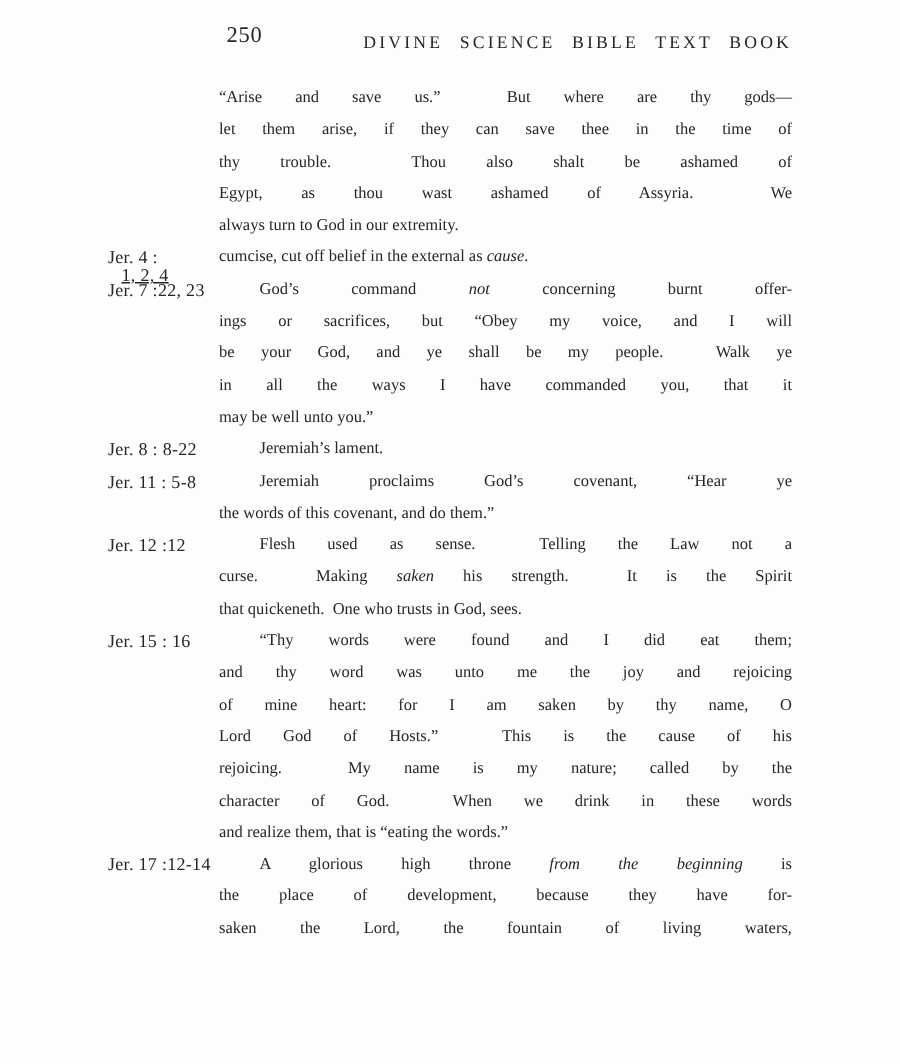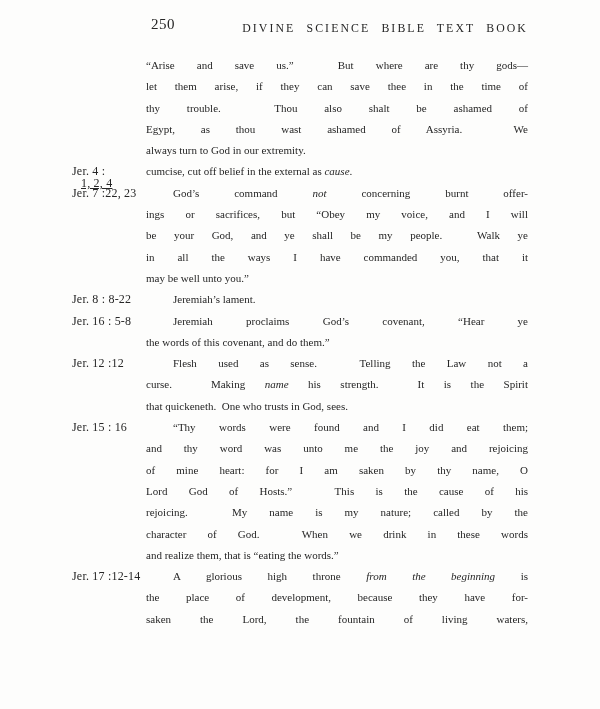--- a/index.html
+++ b/index.html
@@ -119,32 +119,32 @@
 
   <div class="para">
     <div class="refs">
           <div class="ref-line">Jer. 8 : 8-22</div>
         </div>
   <div class="line indent last">Jeremiah’s lament.</div>
       </div>
 
   <div class="para">
     <div class="refs">
-          <div class="ref-line">Jer. 16 : 5-8</div>
+          <div class="ref-line">Jer. 11 : 5-8</div>
         </div>
   <div class="line indent">Jeremiah proclaims God’s covenant, “Hear ye</div>
         <div class="line last">the words of this covenant, and do them.”</div>
       </div>
 
   <div class="para">
     <div class="refs">
           <div class="ref-line">Jer. 12 :12</div>
         </div>
   <div class="line indent">Flesh used as sense.&nbsp; Telling the Law not a</div>
-        <div class="line">curse.&nbsp; Making <i>name</i> his strength.&nbsp; It is the Spirit</div>
+        <div class="line">curse.&nbsp; Making <i>saken</i> his strength.&nbsp; It is the Spirit</div>
         <div class="line last">that quickeneth.&nbsp; One who trusts in God, sees.</div>
       </div>
 
   <div class="para">
     <div class="refs">
           <div class="ref-line">Jer. 15 : 16</div>
         </div>
   <div class="line indent">“Thy words were found and I did eat them;</div>
         <div class="line">and thy word was unto me the joy and rejoicing</div>
         <div class="line">of mine heart: for I am saken by thy name, O</div>

